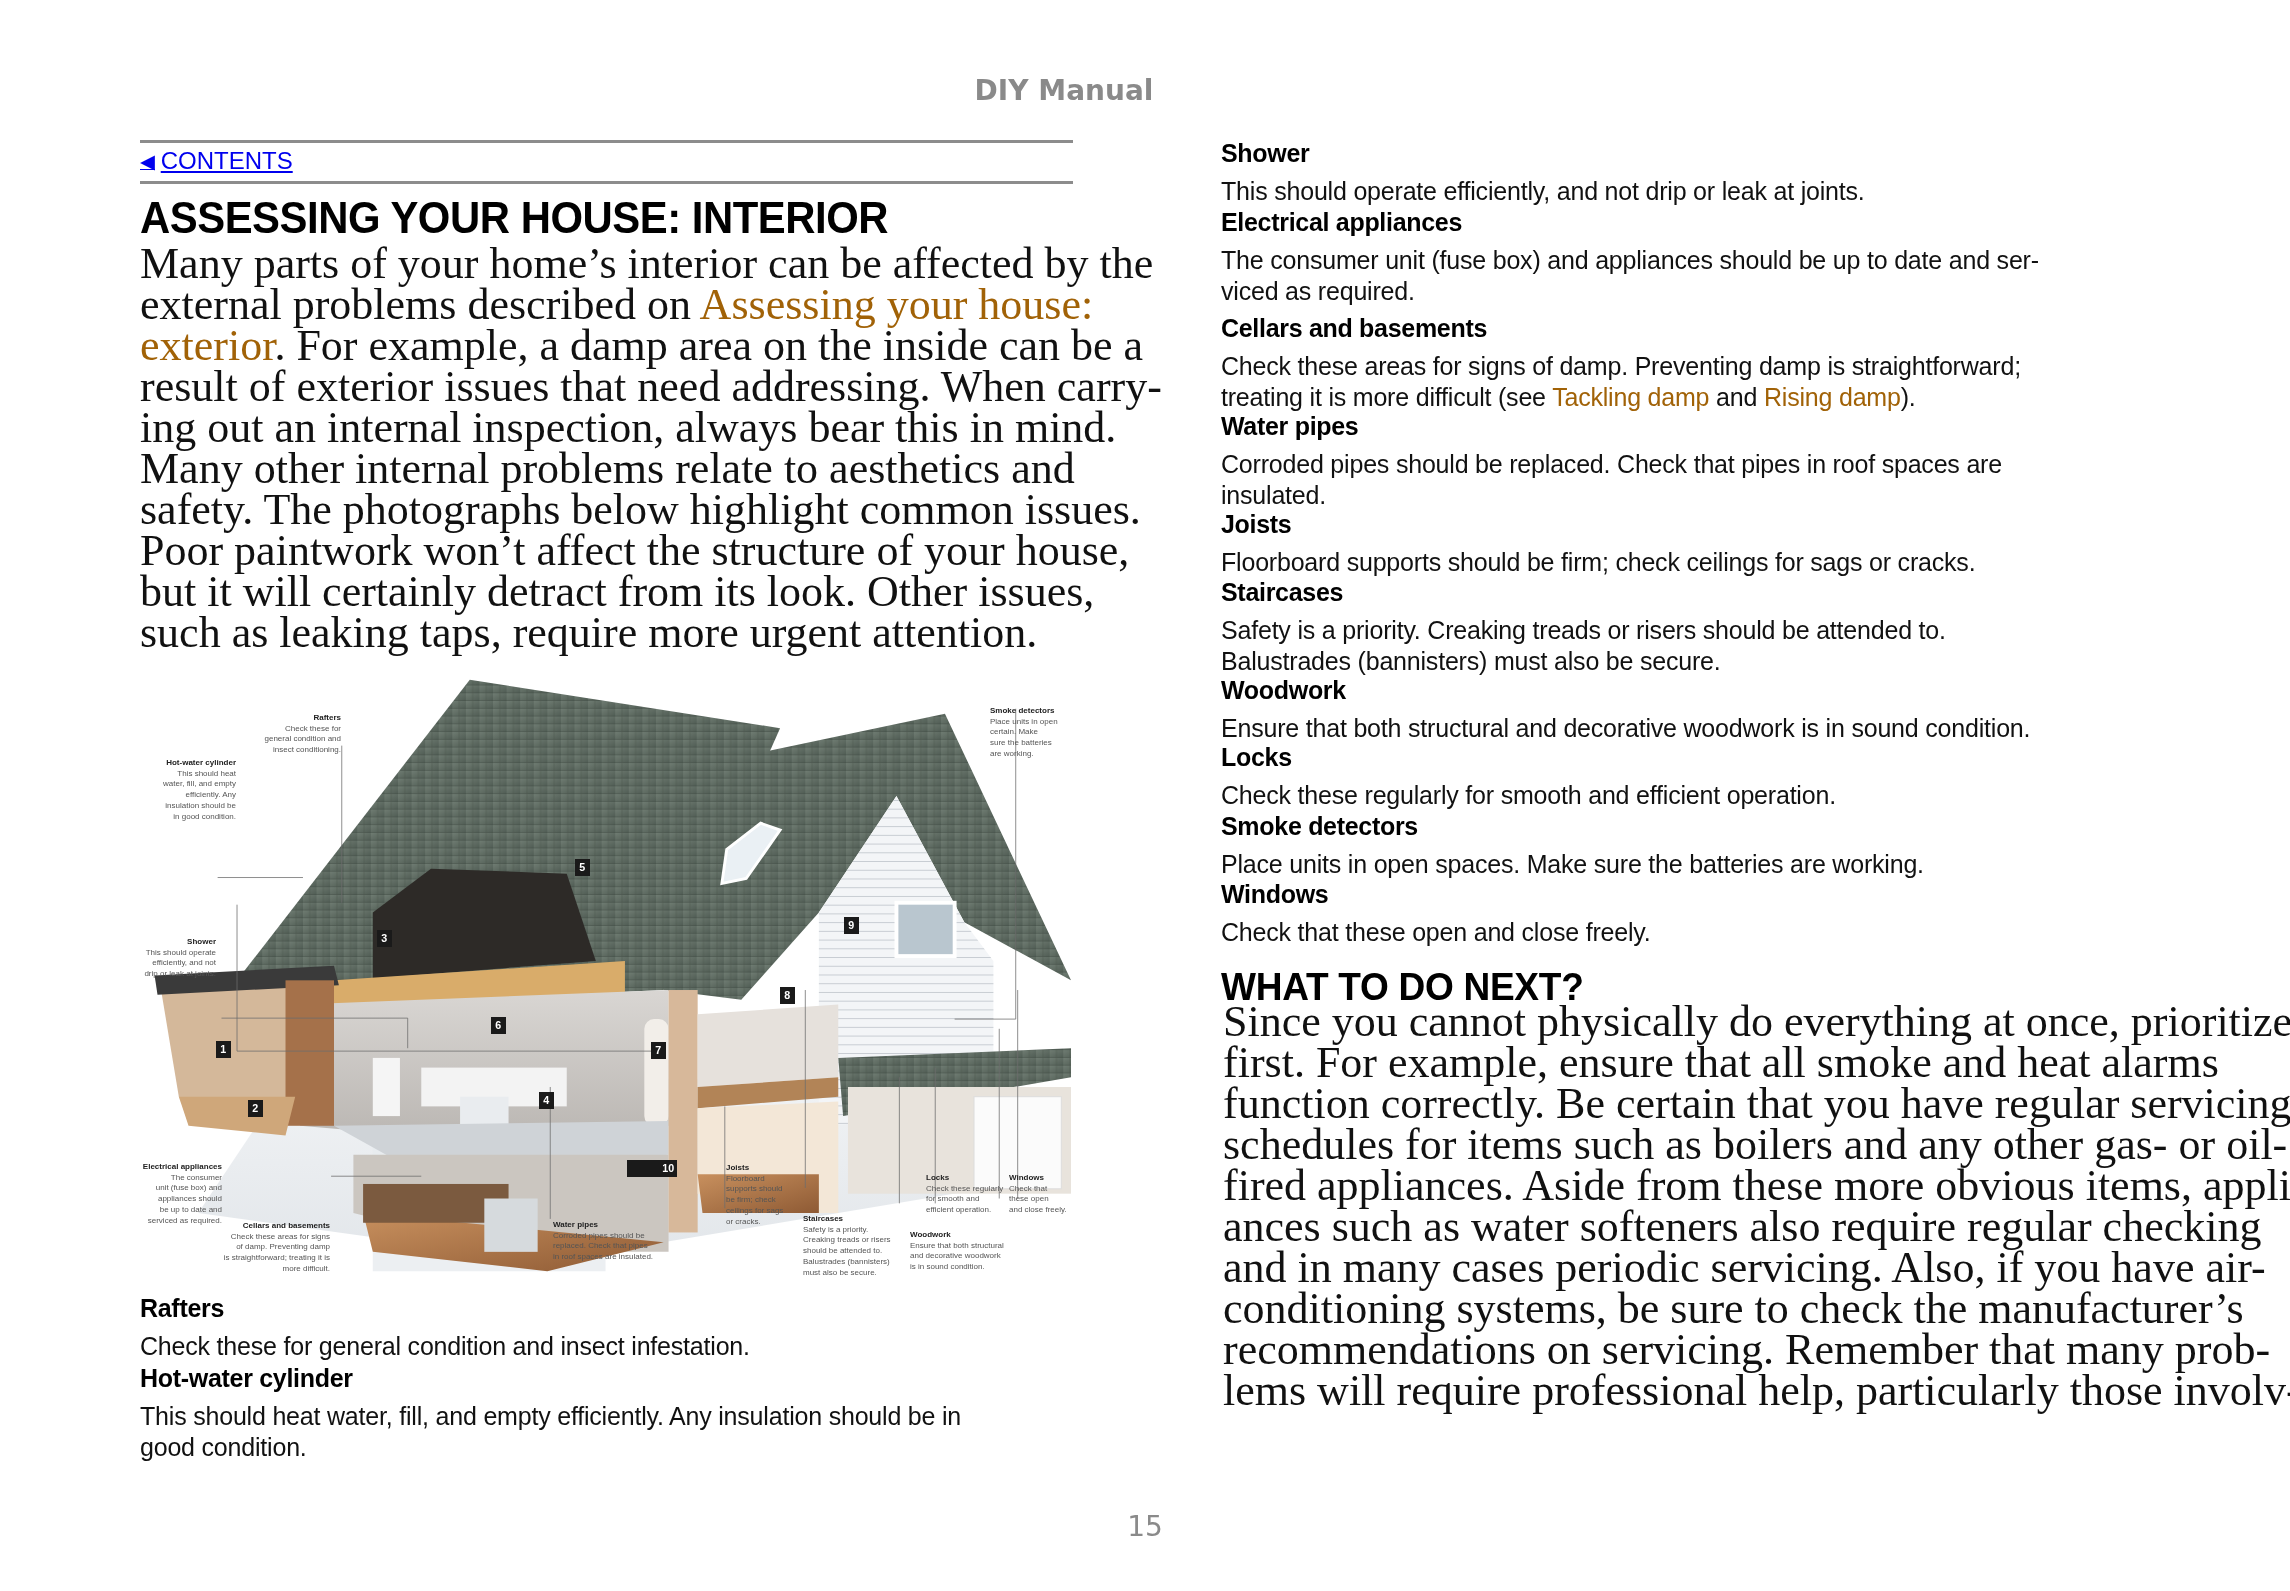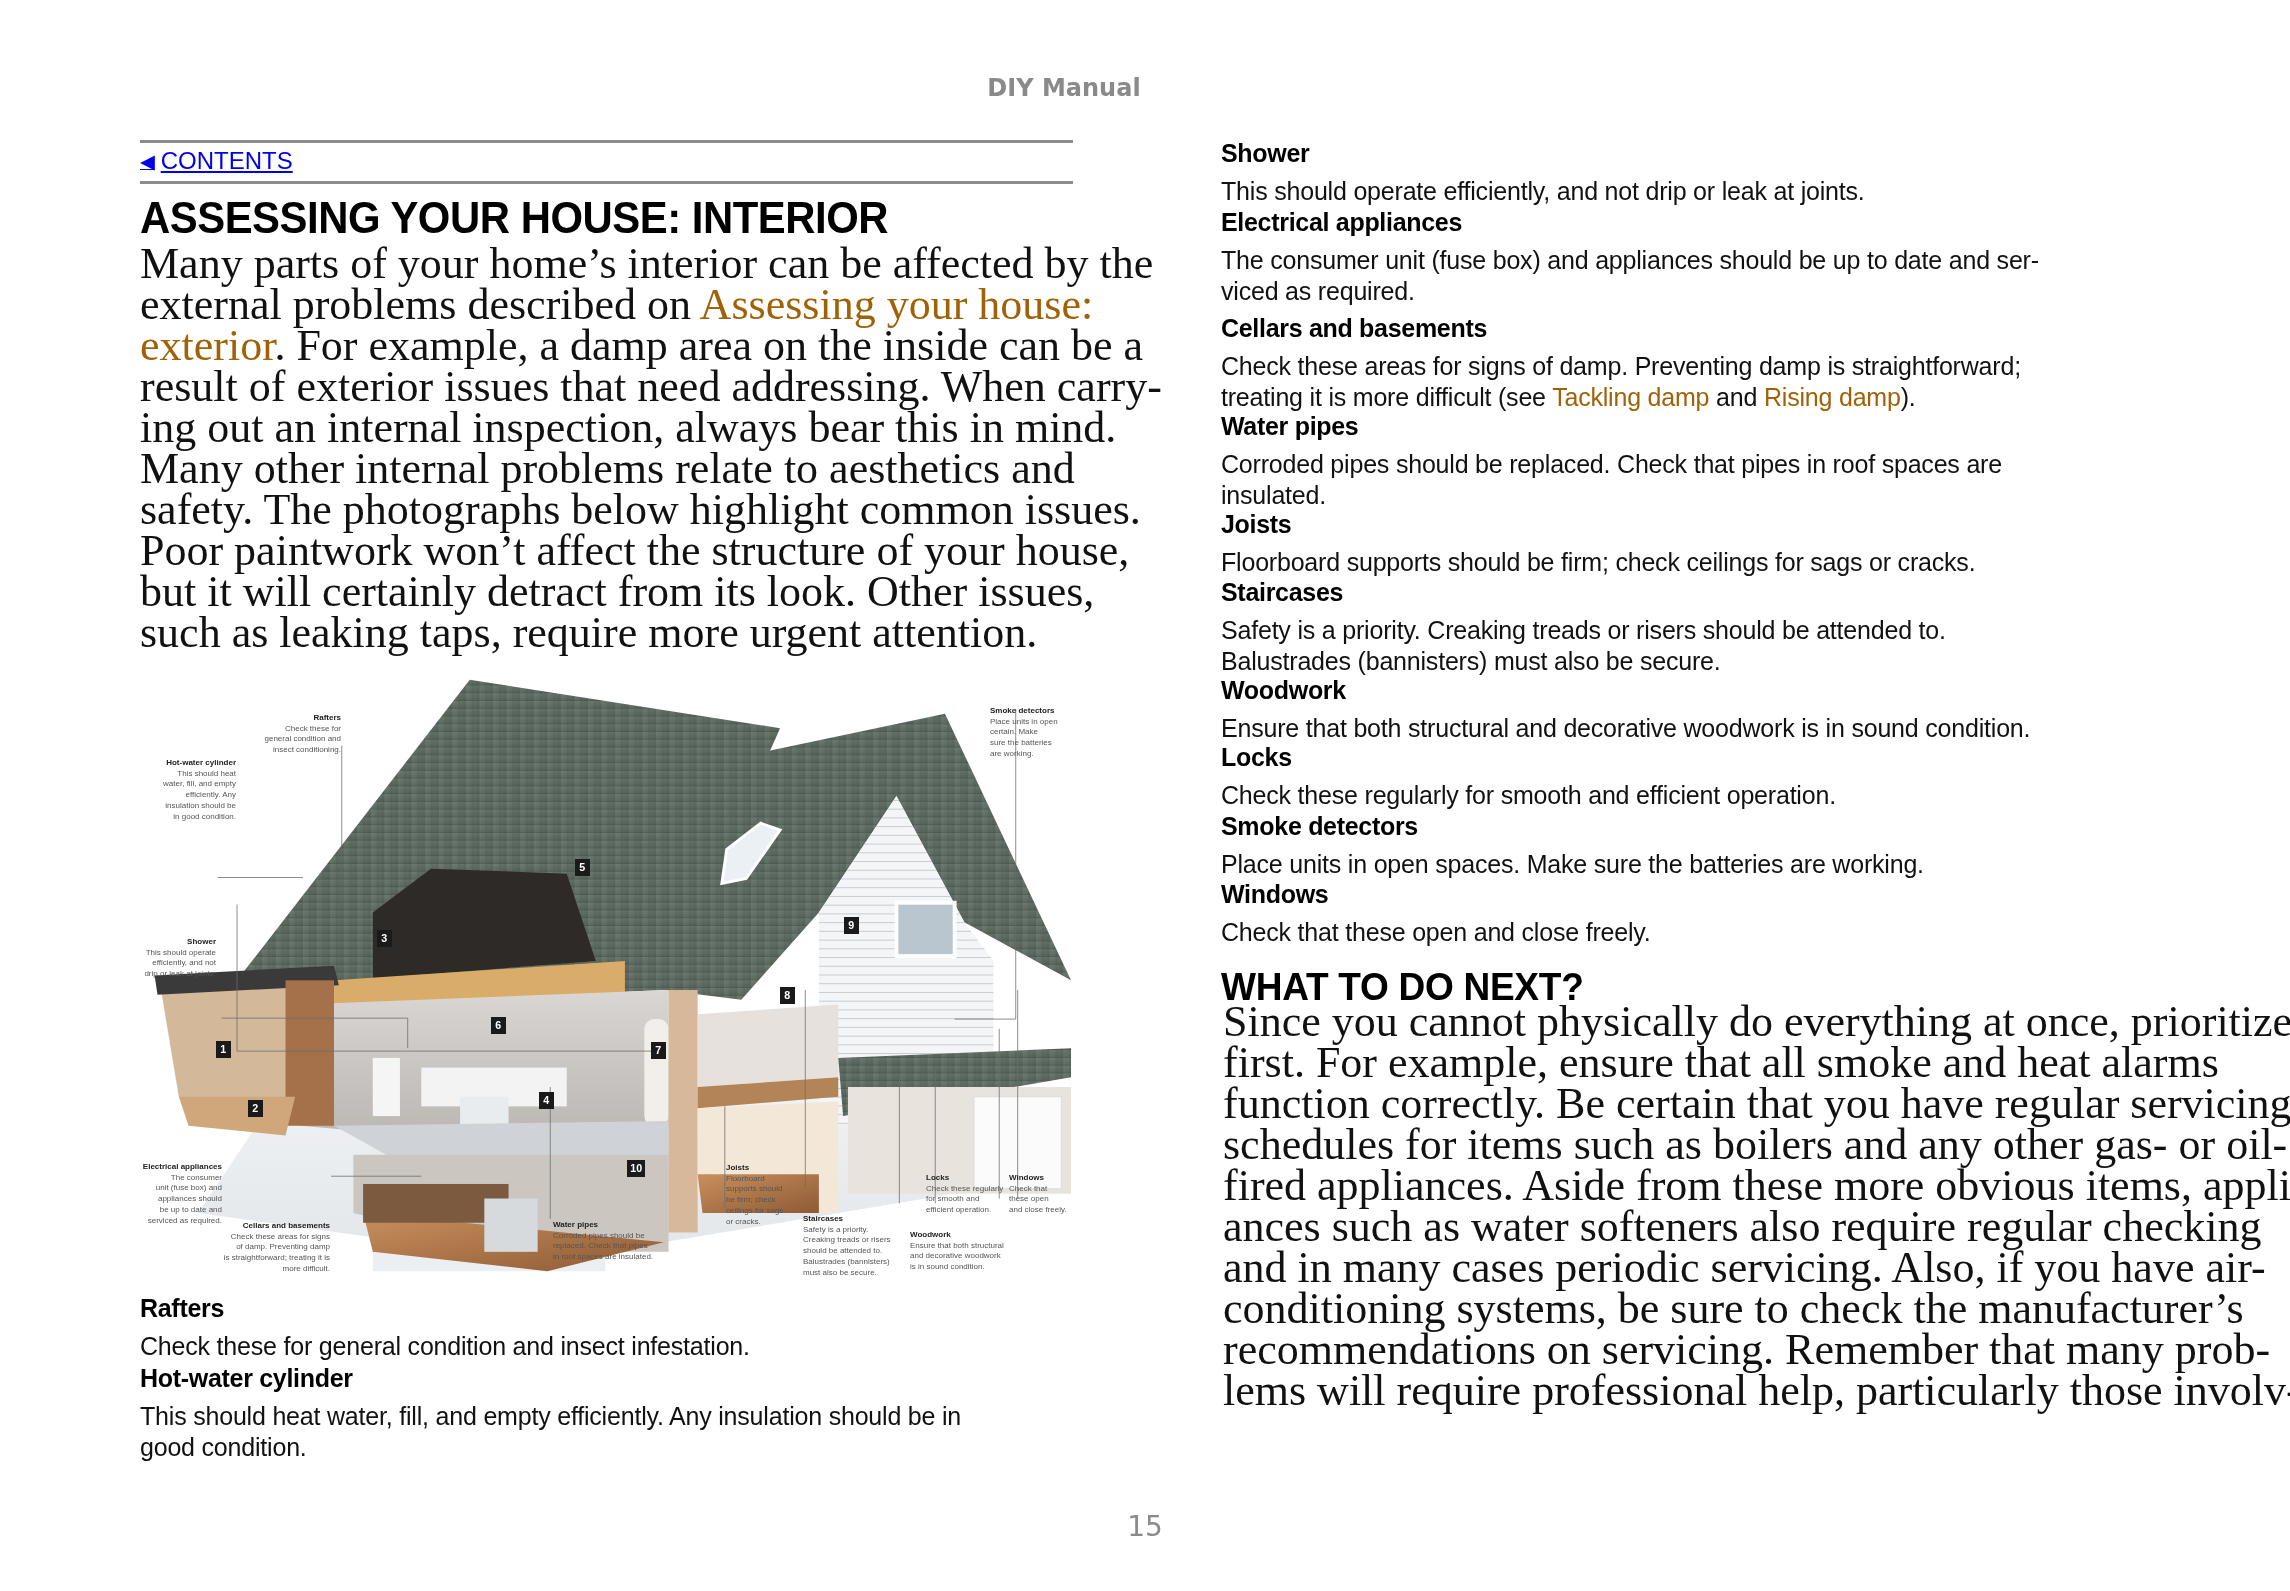--- a/index.html
+++ b/index.html
@@ -3,21 +3,21 @@
 <meta charset="utf-8">
 <style>
   html, body { margin: 0; padding: 0; }
   body {
     width: 2290px; height: 1591px; background: #ffffff; position: relative; overflow: hidden;
     font-family: "Liberation Sans", sans-serif; color: #000;
   }
   .frame { position: absolute; inset: 0; border-radius: 27px; background: #fff; }
   .running-title {
     position: absolute; top: 74px; left: 0; width: 2128px; text-align: center;
-    font-family: "DejaVu Sans", sans-serif; font-size: 24px; font-weight: bold; color: #8a8a8a;
+    font-family: "DejaVu Sans", sans-serif; font-size: 28px; font-weight: bold; color: #8a8a8a;
   }
   .page-number {
     position: absolute; top: 1510px; left: 0; width: 2290px; text-align: center;
     font-family: "DejaVu Sans", sans-serif; font-size: 28px; color: #8a8a8a;
   }
   .col-left { position: absolute; left: 140px; top: 0; width: 933px; }
   .col-right { position: absolute; left: 1221px; top: 0; width: 920px; }
 
   .rule { position: absolute; left: 0; width: 933px; height: 2.9px; background: #8c8c8c; }
   .rule.top { top: 140px; }
@@ -266,21 +266,21 @@
 
       <div class="num-badge" style="left:76px; top:371px;">1</div>
       <div class="num-badge" style="left:108px; top:430px;">2</div>
       <div class="num-badge" style="left:237px; top:260px;">3</div>
       <div class="num-badge" style="left:399px; top:422px;">4</div>
       <div class="num-badge" style="left:435px; top:189px;">5</div>
       <div class="num-badge" style="left:351px; top:347px;">6</div>
       <div class="num-badge" style="left:511px; top:372px;">7</div>
       <div class="num-badge" style="left:640px; top:317px;">8</div>
       <div class="num-badge" style="left:704px; top:247px;">9</div>
-      <div class="num-badge" style="left:487px; top:490px; width:18.4px;">10</div>
+      <div class="num-badge" style="left:487px; top:490px; width:18.4px;padding-left:32px;">10</div>
     </div>
 
     <div class="sans-item" style="top:1294px;">
       <span class="ttl">Rafters</span>
       <span class="txt">
         <span class="line">Check these for general condition and insect infestation.</span>
       </span>
     </div>
     <div class="sans-item" style="top:1364px;">
       <span class="ttl">Hot-water cylinder</span>

